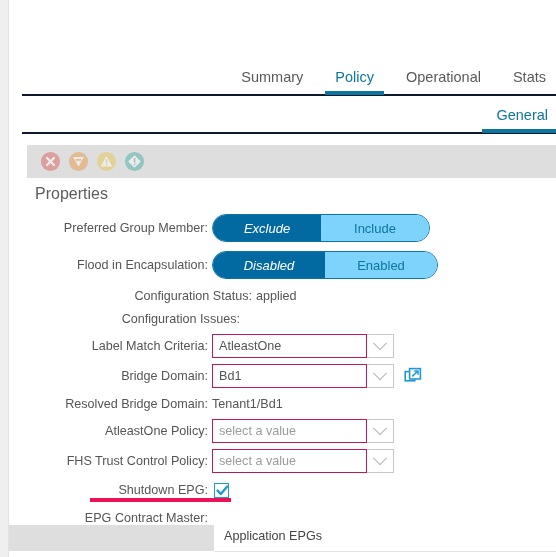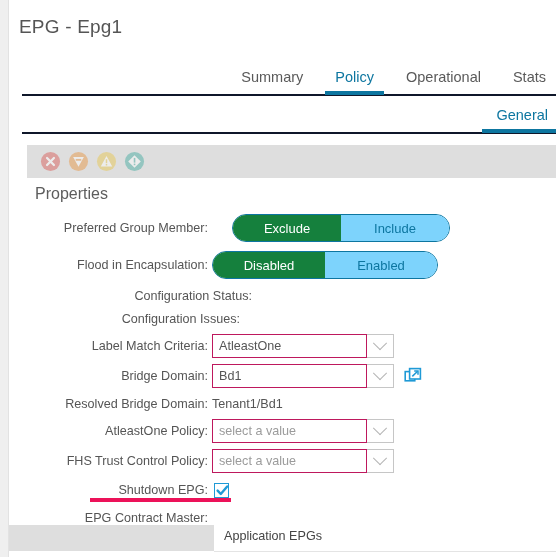--- a/index.html
+++ b/index.html
@@ -176,22 +176,23 @@
     align-items: center;
     justify-content: center;
     font-size: 13px;
     padding: 0 16px;
     color: #0d76a0;
     background: #7dd3fc;
     cursor: pointer;
     white-space: nowrap;
   }
   .toggle .seg.on {
-    background: #15803d;
+    background: #0369a1;
     color: #ffffff;
+    font-style: italic;
   }
   .toggle.w-pgm .seg { min-width: 76px; }
   .toggle.w-fie .seg { min-width: 80px; }
 
   
   .dd {
     display: inline-flex;
     align-items: stretch;
     height: 24px;
   }
@@ -282,23 +283,20 @@
 </style>
 </head>
 <body>
 
 <div id="app">
 
   <div class="left-gutter"></div>
 
   <div class="page">
 
-    <div class="title-bar">
-      <div class="page-title">EPG - Epg1</div>
-    </div>
 
     <div class="tabrow primary">
       <div class="tabs-inner">
         <div class="tab">Summary</div>
         <div class="tab active">Policy</div>
         <div class="tab">Operational</div>
         <div class="tab">Stats</div>
       </div>
     </div>
 
@@ -339,21 +337,21 @@
             <rect x="10.2" y="13.2" width="1.7" height="1.7" fill="#3ba99c"></rect>
             </svg>
         </div>
       </div>
     </div>
 
     <div class="props-title">Properties</div>
 
     <div class="form">
 
-      <div class="row" style="height:36px;gap:20px;">
+      <div class="row" style="height:36px;">
         <div class="label">Preferred Group Member:</div>
         <div class="field">
           <div class="toggle w-pgm">
             <div class="seg on">Exclude</div>
             <div class="seg">Include</div>
           </div>
         </div>
       </div>
 
       <div class="row" style="height:38px;">
@@ -361,20 +359,23 @@
         <div class="field">
           <div class="toggle w-fie">
             <div class="seg on">Disabled</div>
             <div class="seg">Enabled</div>
           </div>
         </div>
       </div>
 
       <div class="row" style="height:23px;padding-left:44px;">
         <div class="label">Configuration Status:</div>
+        <div class="field">
+          <div class="static-val">applied</div>
+        </div>
       </div>
 
       <div class="row" style="height:24px;margin-left:32px;">
         <div class="label">Configuration Issues:</div>
         <div class="field">
           <div class="static-val"></div>
         </div>
       </div>
 
       <div class="row">

